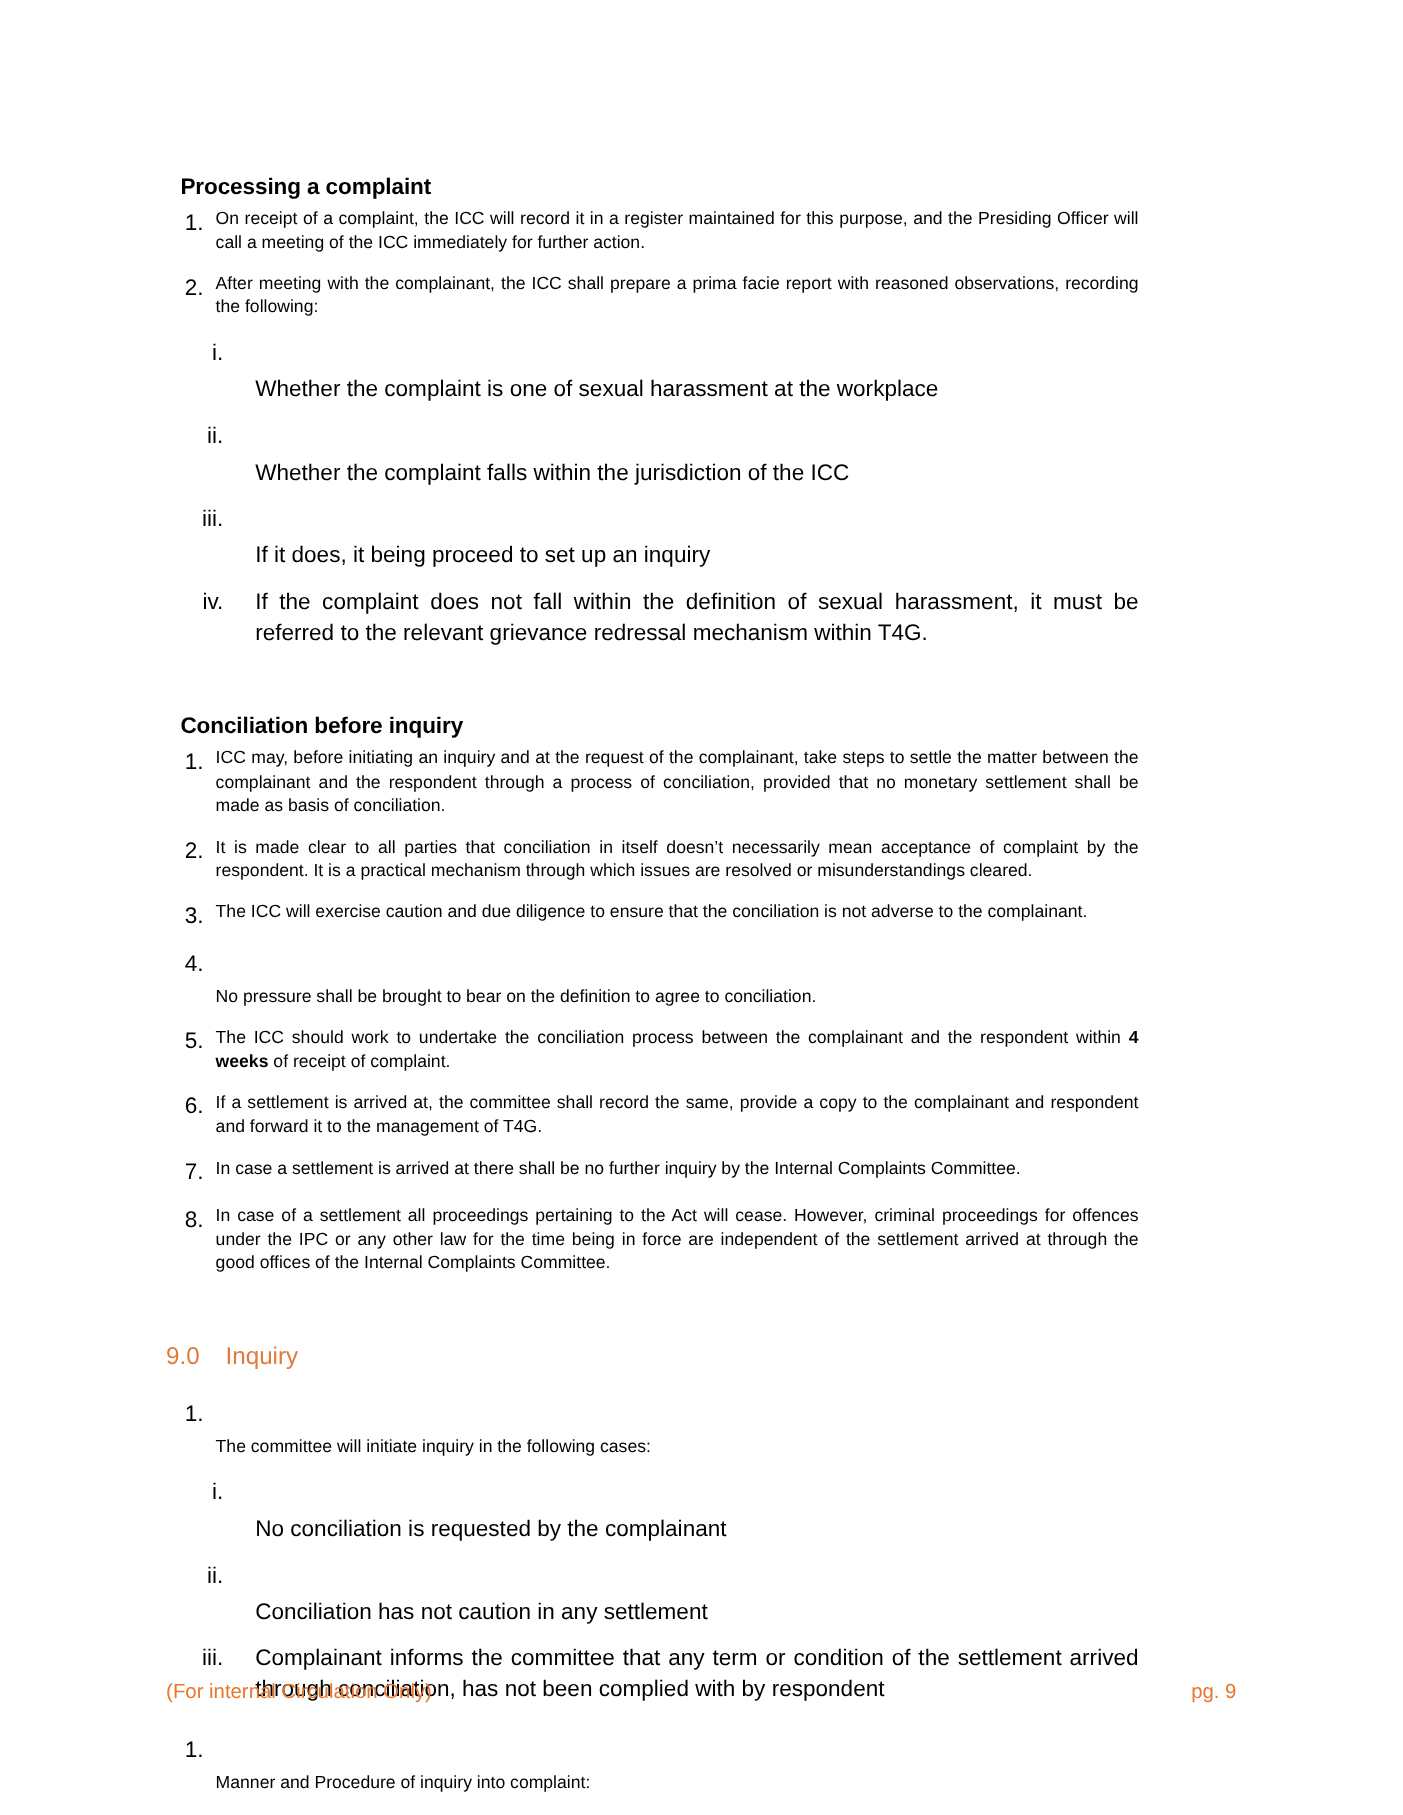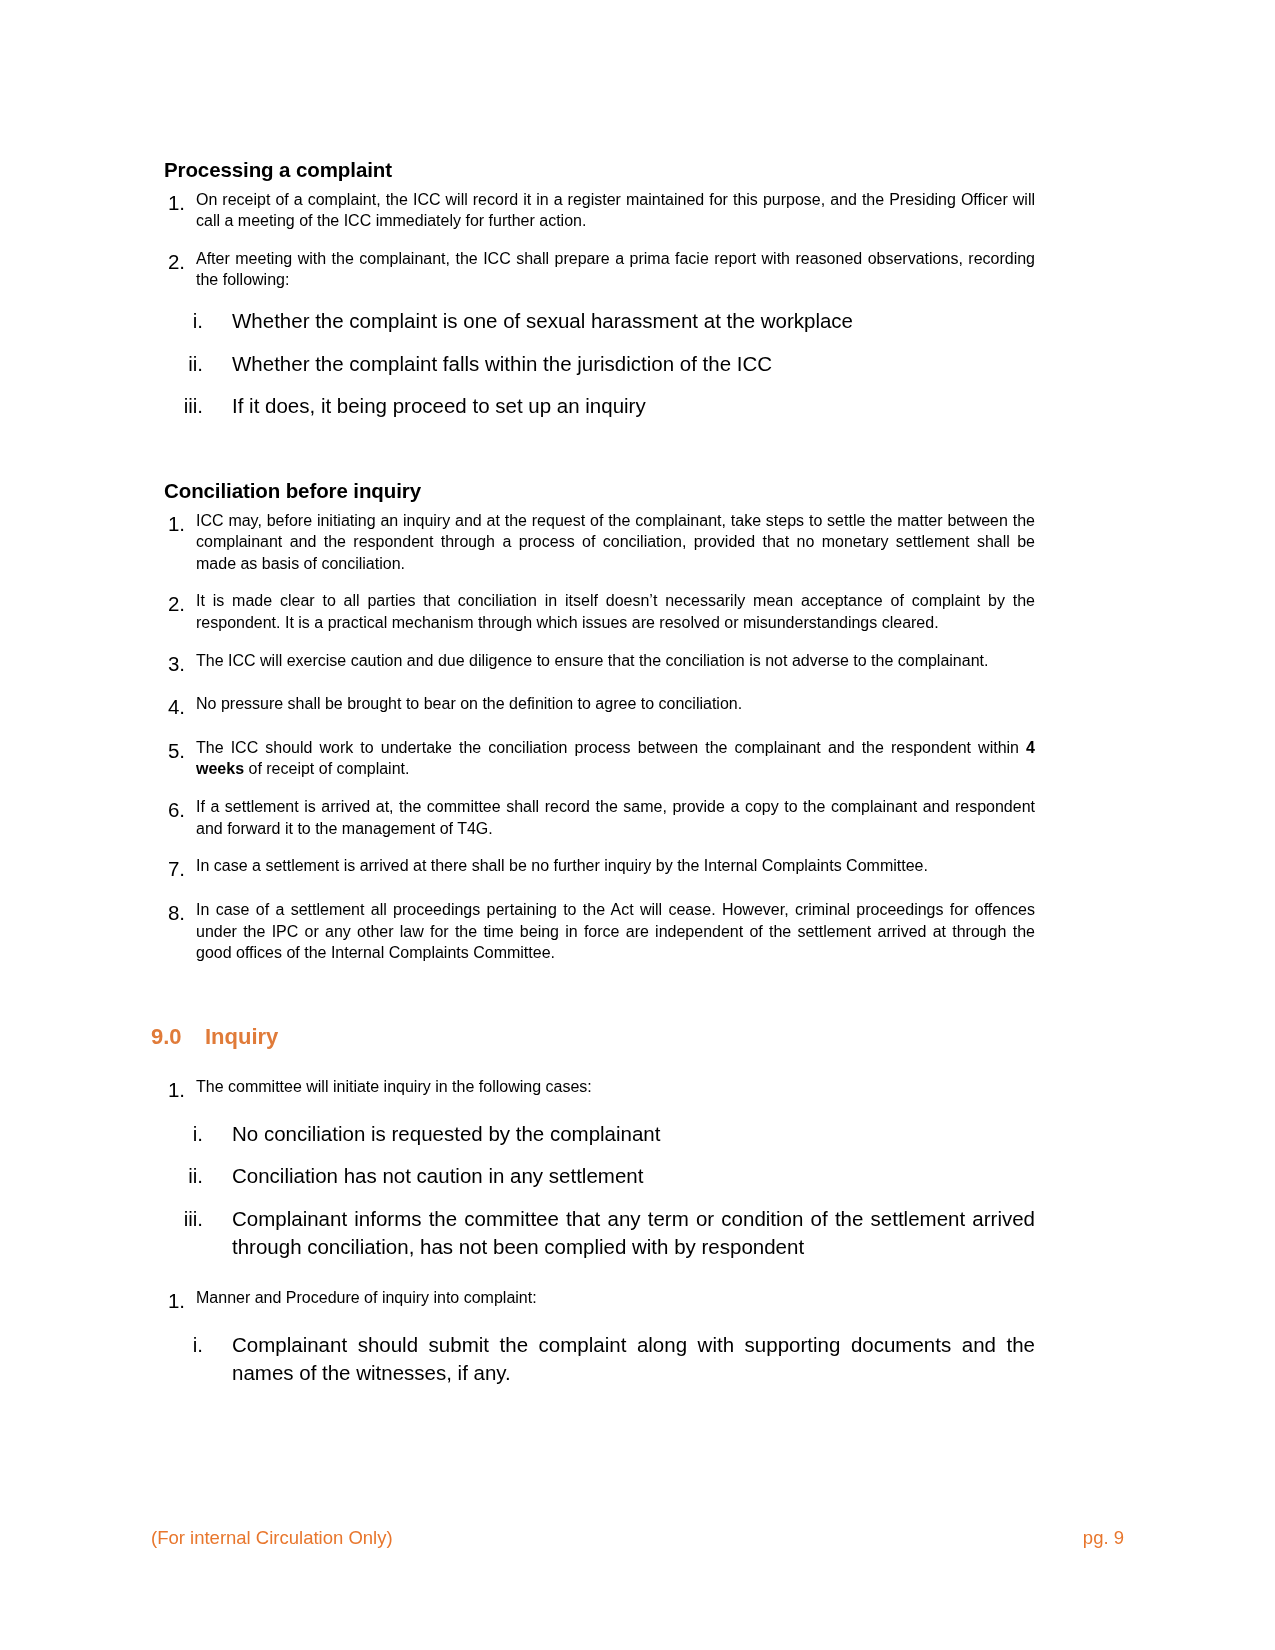--- a/index.html
+++ b/index.html
@@ -32,21 +32,21 @@
   
   .sub-head {
     font-size: 20.5px;
     font-weight: bold;
     letter-spacing: -0.1px;
     line-height: 1.2;
     margin: 0 0 6px 13px;
   }
   .section-head {
     font-size: 22px;
-    font-weight: bold;
+    font-weight: normal;
     color: #E07B39;
     line-height: 1.2;
     margin: 0;
     display: flex;
   }
   .section-head .num {
     width: 54px;
     flex: 0 0 54px;
   }
 
@@ -98,21 +98,21 @@
   ol.roman > li .body {
     flex: 1 1 auto;
     font-size: 20.5px;
     line-height: 1.35;
   }
 
   .indent-decimal { margin-left: 47px; }
   .indent-roman { margin-left: 47px; }
 
   .justify { text-align: justify; text-align-last: left; }
-  .left { text-align: left; }
+  .left { text-align: left; margin-top: 33px; }
 
   b, strong { font-weight: bold; }
 
   .gap-lg { height: 44px; }
   .gap-md { height: 26px; }
   .gap-sm { height: 12px; }
 
   
   .footer {
     position: absolute;
@@ -153,20 +153,24 @@
         <span class="body left">Whether the complaint is one of sexual harassment at the workplace</span>
       </li>
       <li>
         <span class="marker">ii.</span>
         <span class="body left">Whether the complaint falls within the jurisdiction of the ICC</span>
       </li>
       <li>
         <span class="marker">iii.</span>
         <span class="body left">If it does, it being proceed to set up an inquiry</span>
       </li>
+      <li>
+        <span class="marker">iv.</span>
+        <span class="body justify">If the complaint does not fall within the definition of sexual harassment, it must be referred to the relevant grievance redressal mechanism within T4G.</span>
+      </li>
     </ol>
 
     <div class="gap-lg"></div>
 
     <h3 class="sub-head">Conciliation before inquiry</h3>
 
     <ol class="decimal indent-decimal">
       <li>
         <span class="marker">1.</span>
         <span class="body justify">ICC may, before initiating an inquiry and at the request of the complainant, take steps to settle the matter between the complainant and the respondent through a process of conciliation, provided that no monetary settlement shall be made as basis of conciliation.</span>

